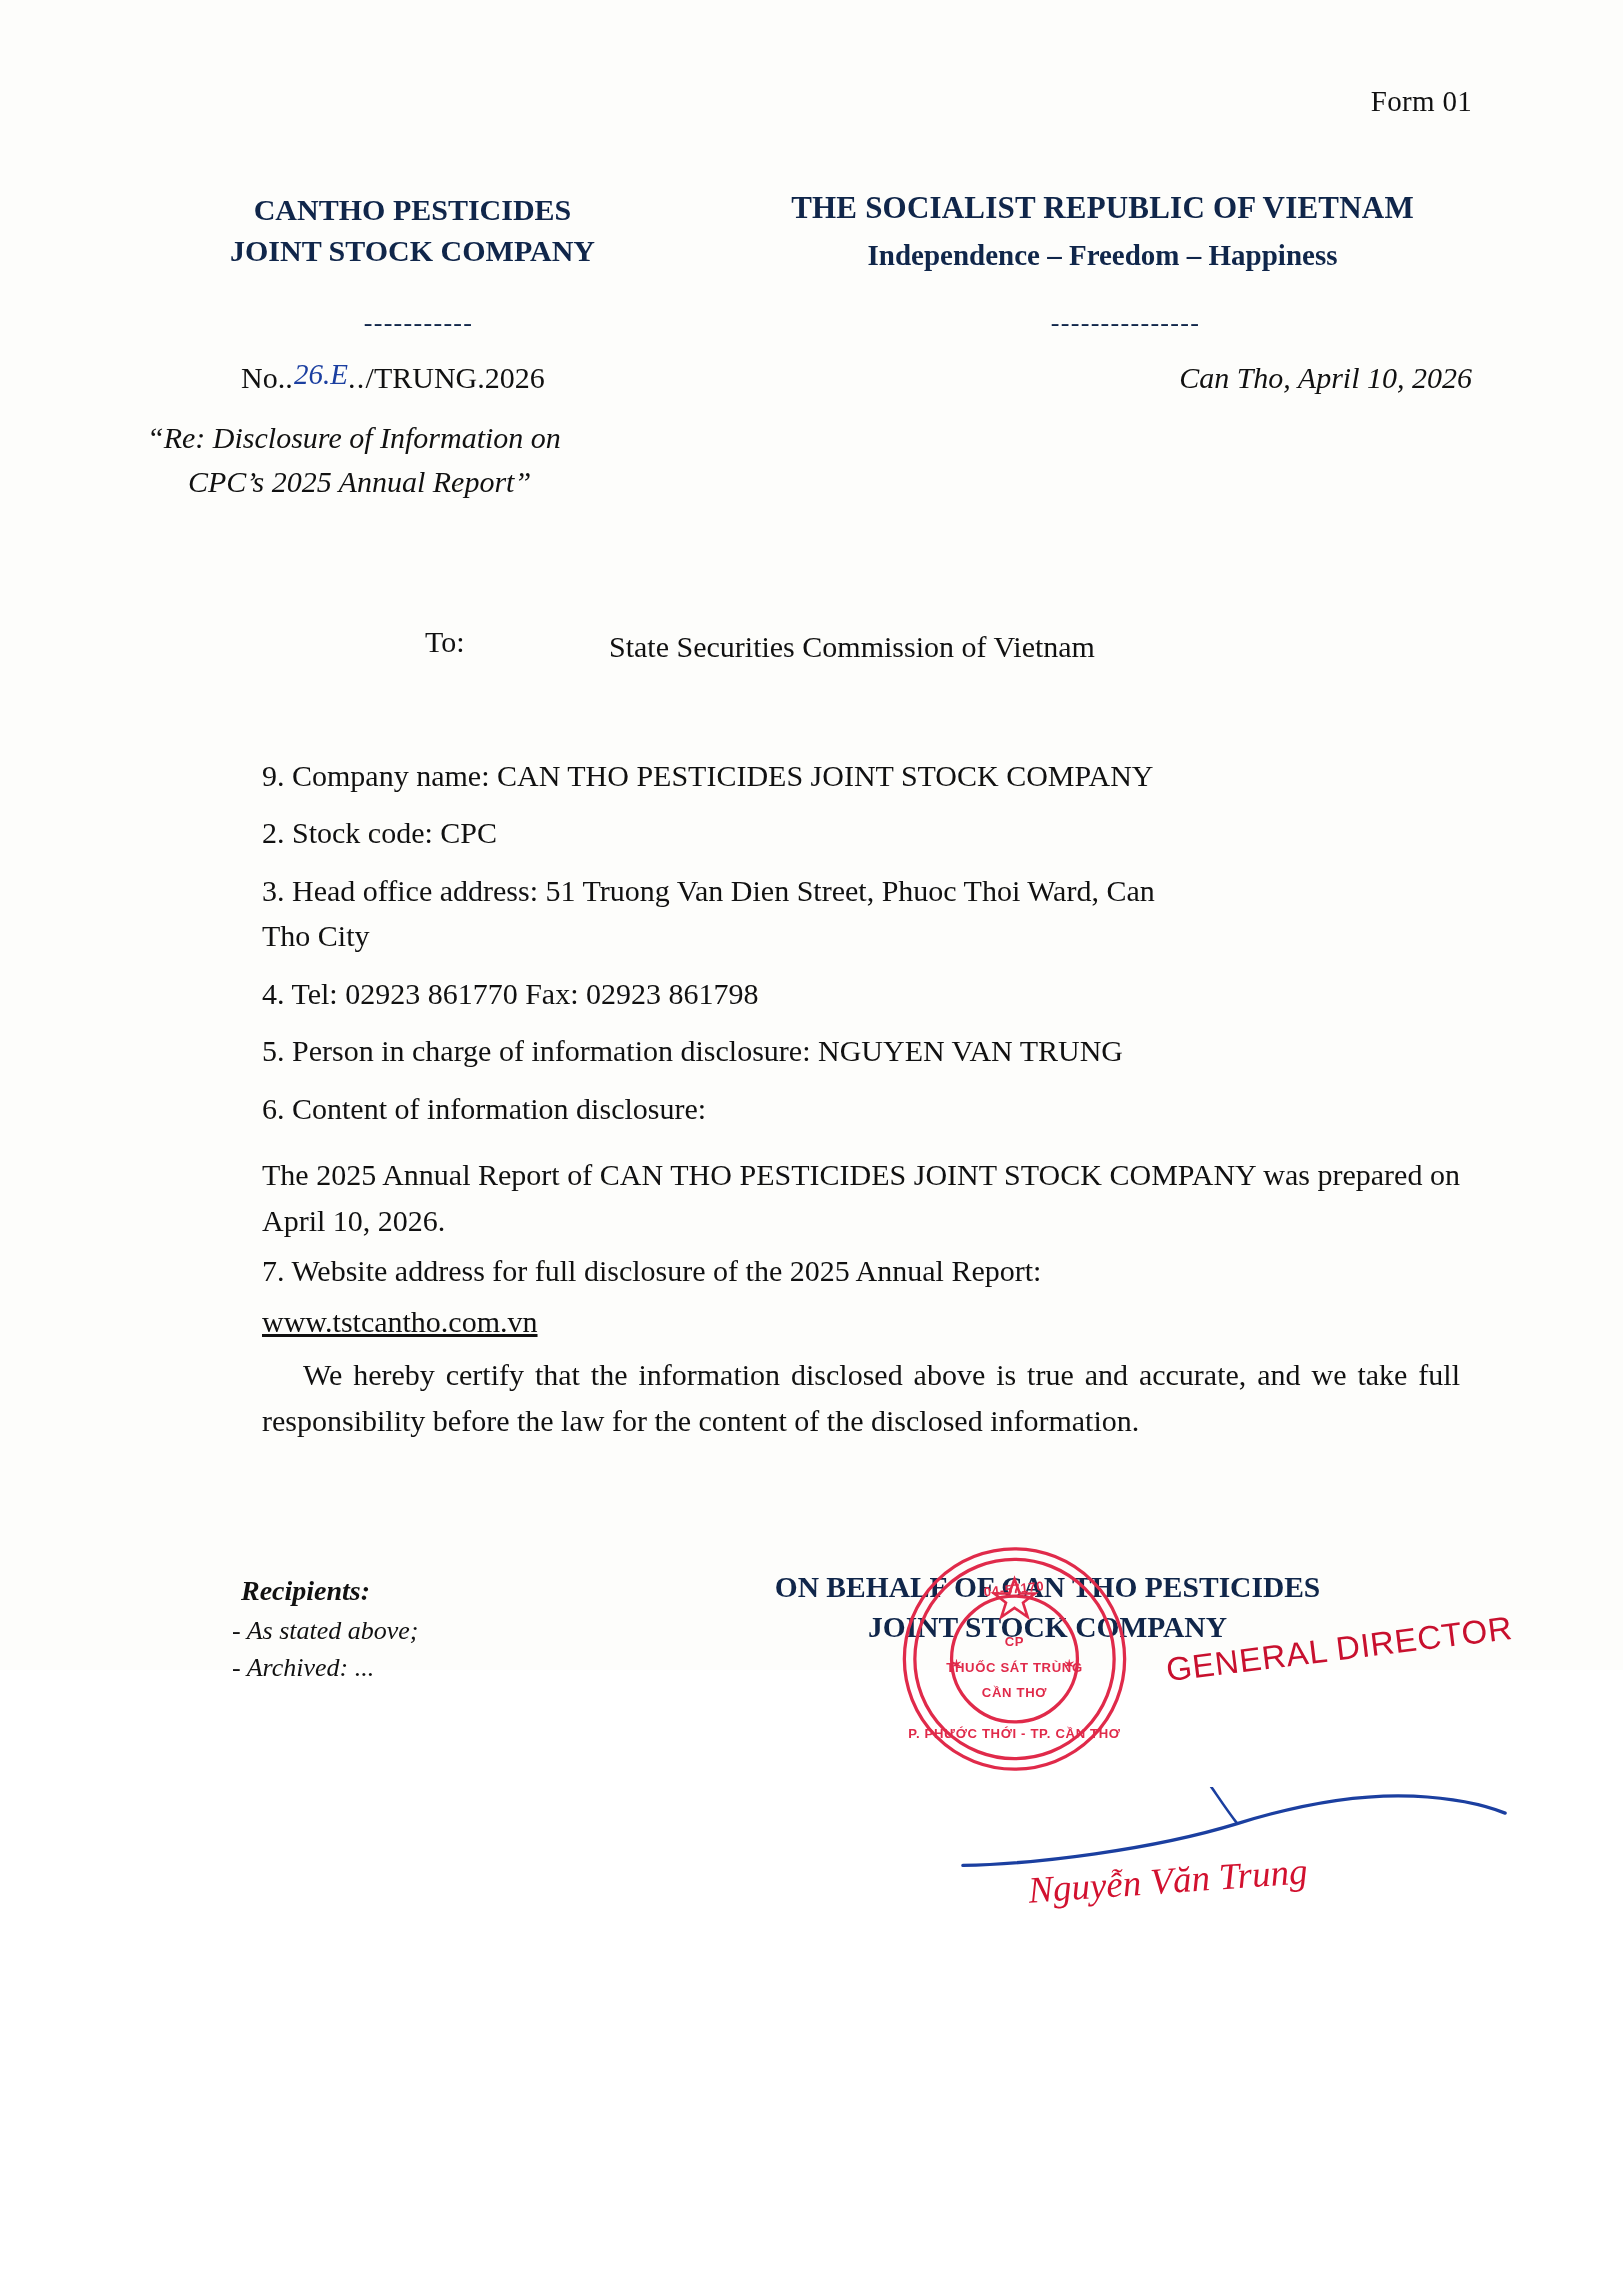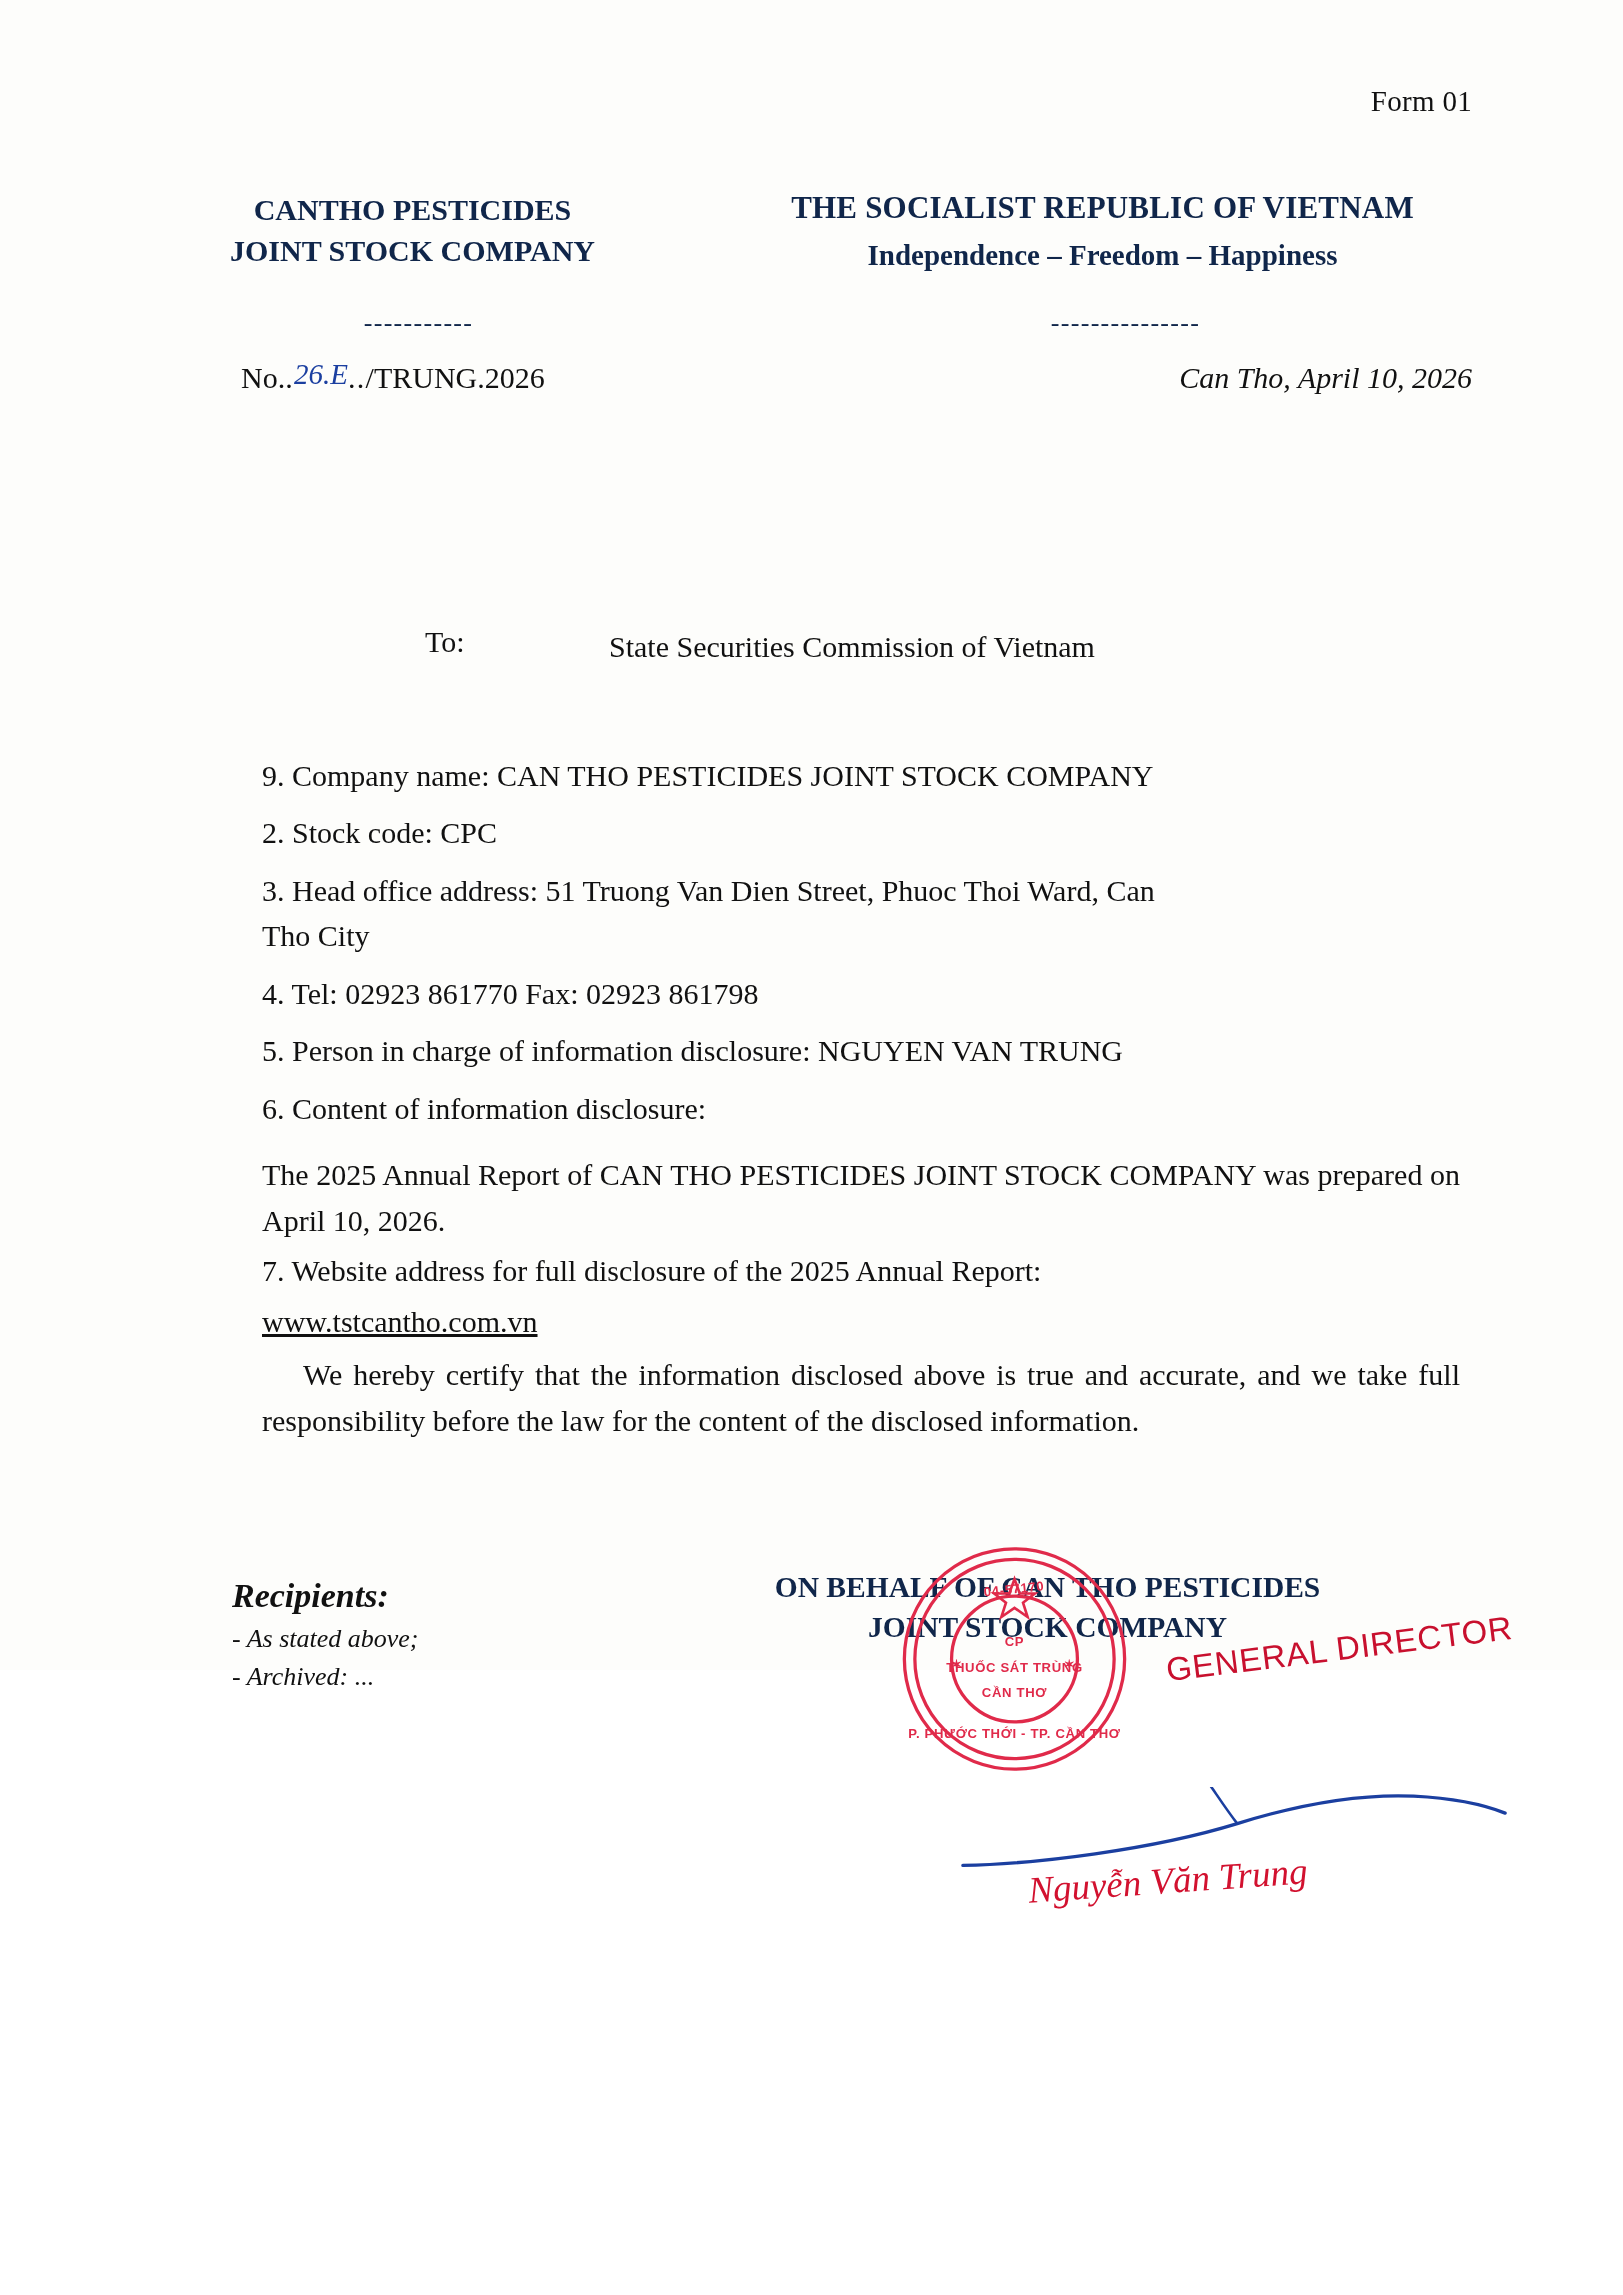--- a/index.html
+++ b/index.html
@@ -166,21 +166,21 @@
 
   
   .recipients {
     position: absolute;
     top: 1571px;
     left: 232px;
     font-style: italic;
     font-size: 26px;
     line-height: 1.45;
   }
-  .recipients .title { font-weight: bold; font-size: 34px; }
+  .recipients .title { font-weight: bold; font-size: 28px; margin-left: 9px; }
   .signblock {
     position: absolute;
     top: 1568px;
     left: 681px;
     width: 733px;
     text-align: center;
     font-weight: bold;
     font-size: 29.5px;
     line-height: 1.35;
     color: #10264a;
@@ -249,20 +249,24 @@
     <div class="l2">Independence – Freedom – Happiness</div>
   </div>
   <div class="rule-left">-----------</div>
   <div class="rule-right">---------------</div>
 
   <div class="no-line">
     <span>No.</span><span class="dots">.</span><span class="no-hand">26.E</span><span class="dots">..</span><span>/TRUNG.2026</span>
   </div>
   <div class="place-date">Can Tho, April 10, 2026</div>
 
+  <div class="subject">
+    <div>“Re: Disclosure of Information on</div>
+    <div class="l2">CPC’s 2025 Annual Report”</div>
+  </div>
 
   <div class="to-label">To:</div>
   <div class="to-list">
     <div>State Securities Commission of Vietnam</div>
   </div>
 
   <div class="body-block">
     <div class="num-item">9. Company name: CAN THO PESTICIDES JOINT STOCK COMPANY</div>
     <div class="num-item">2. Stock code: CPC</div>
     <div class="num-item">

